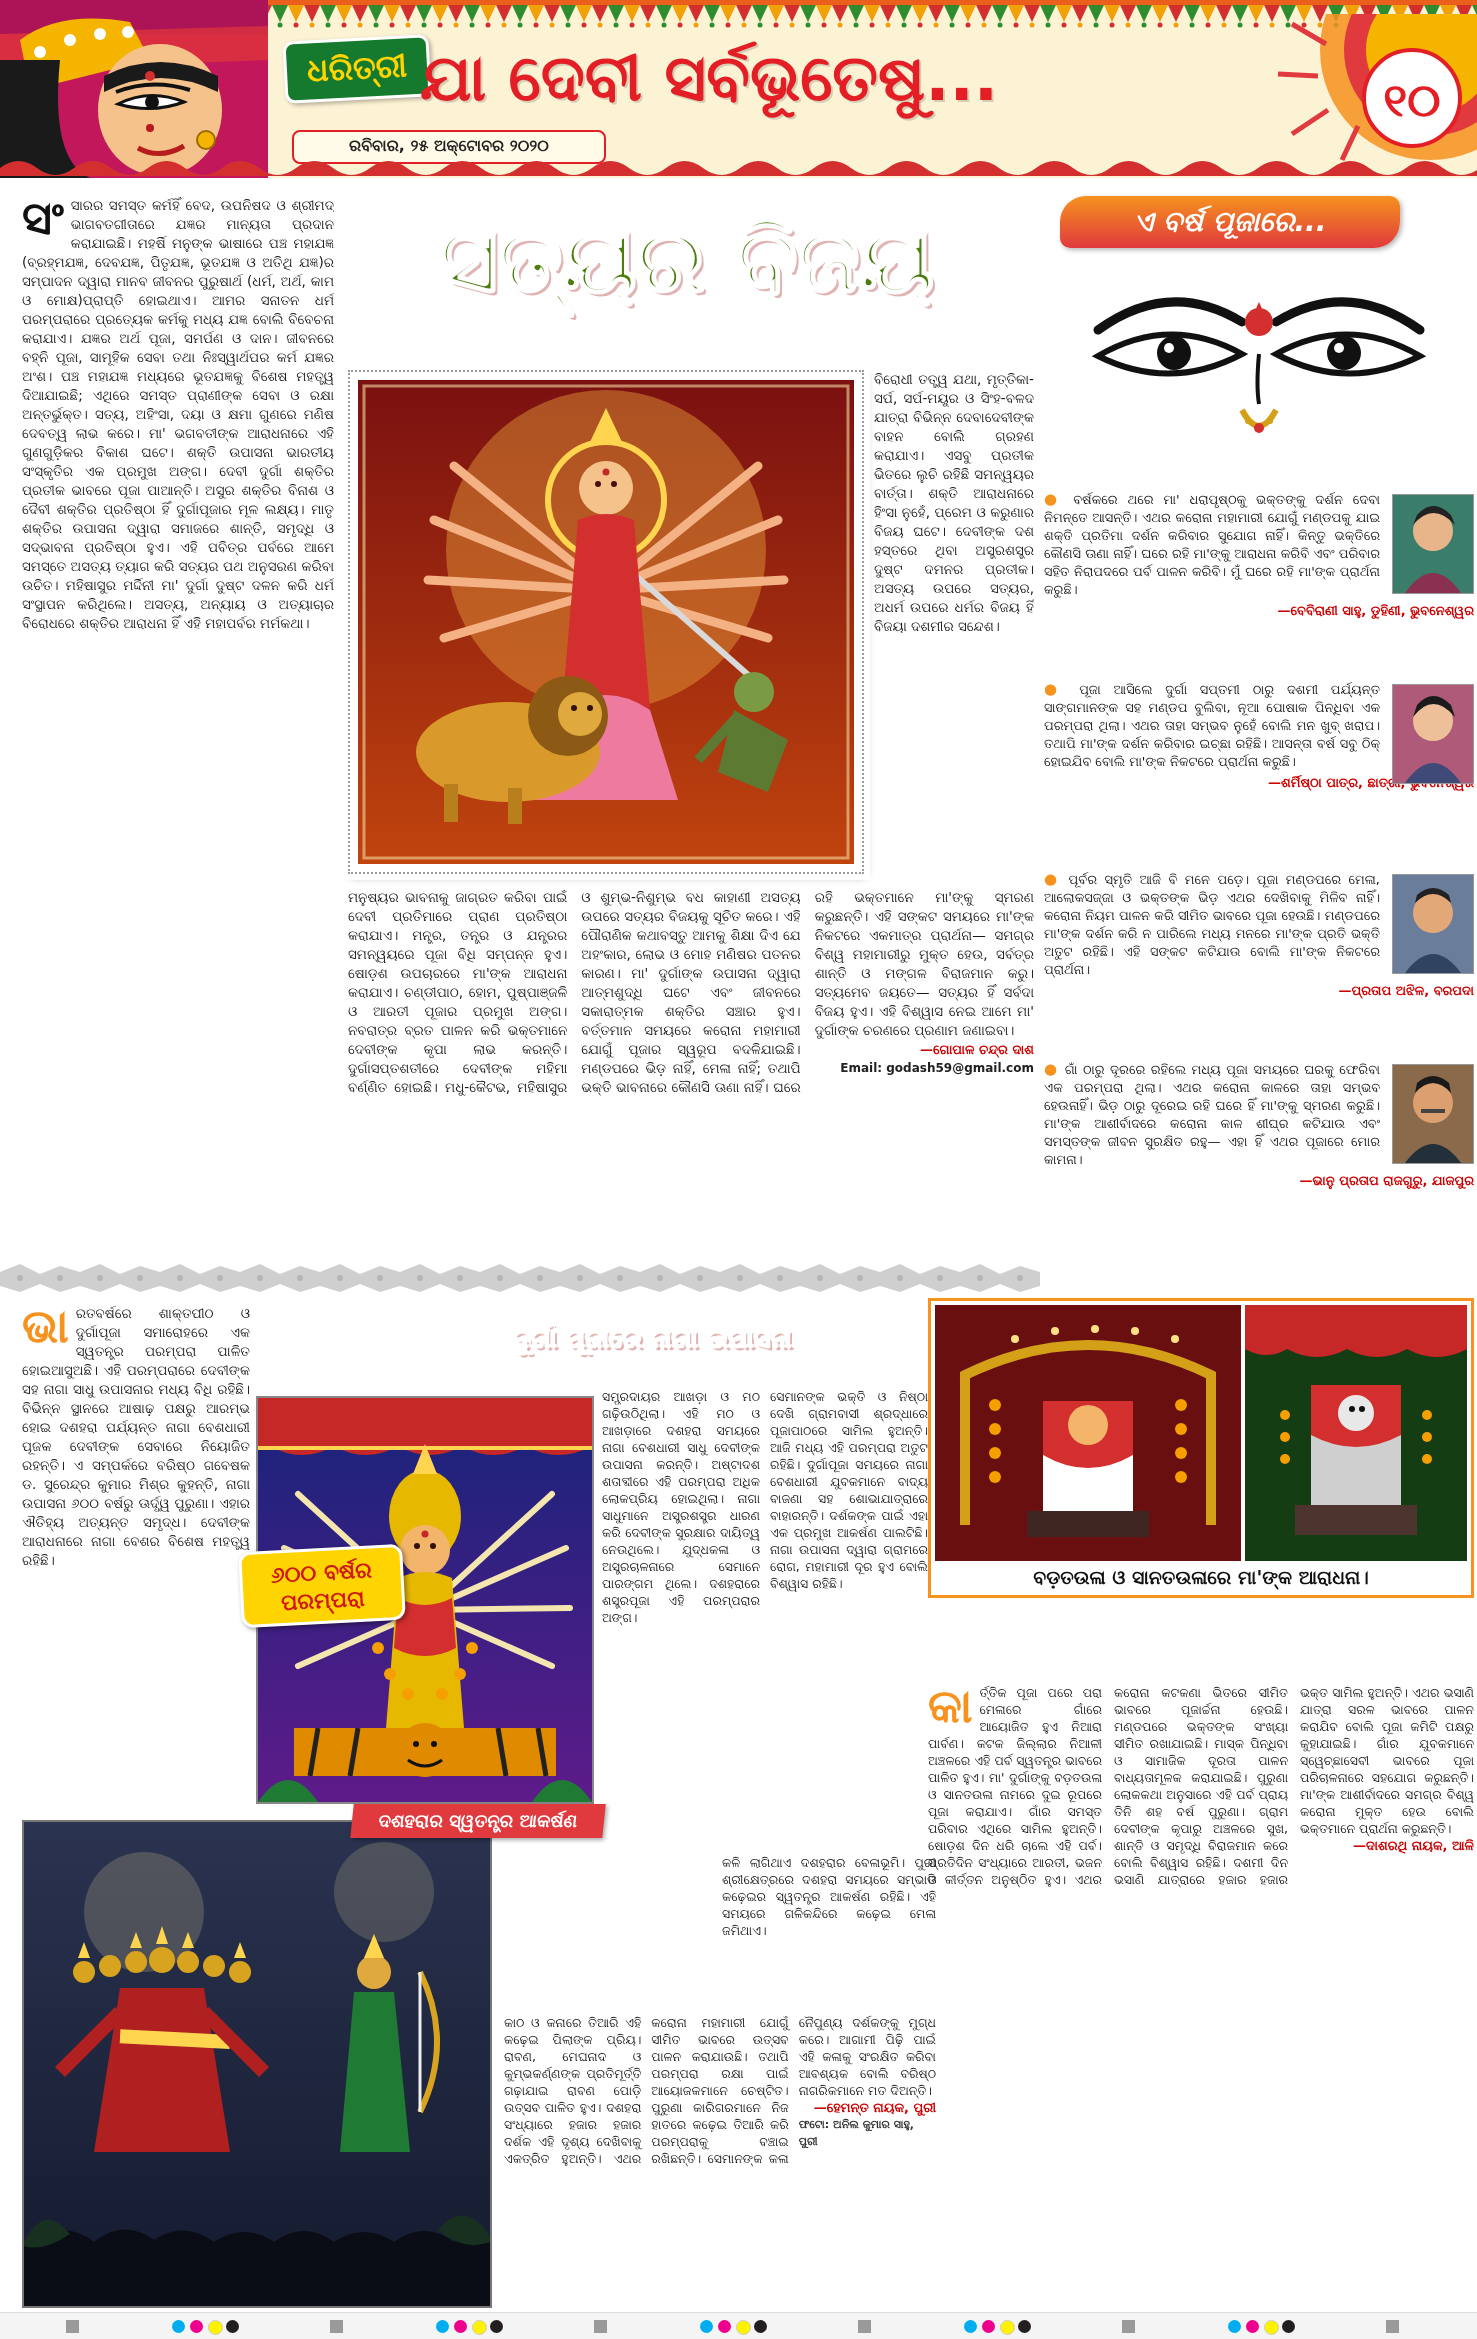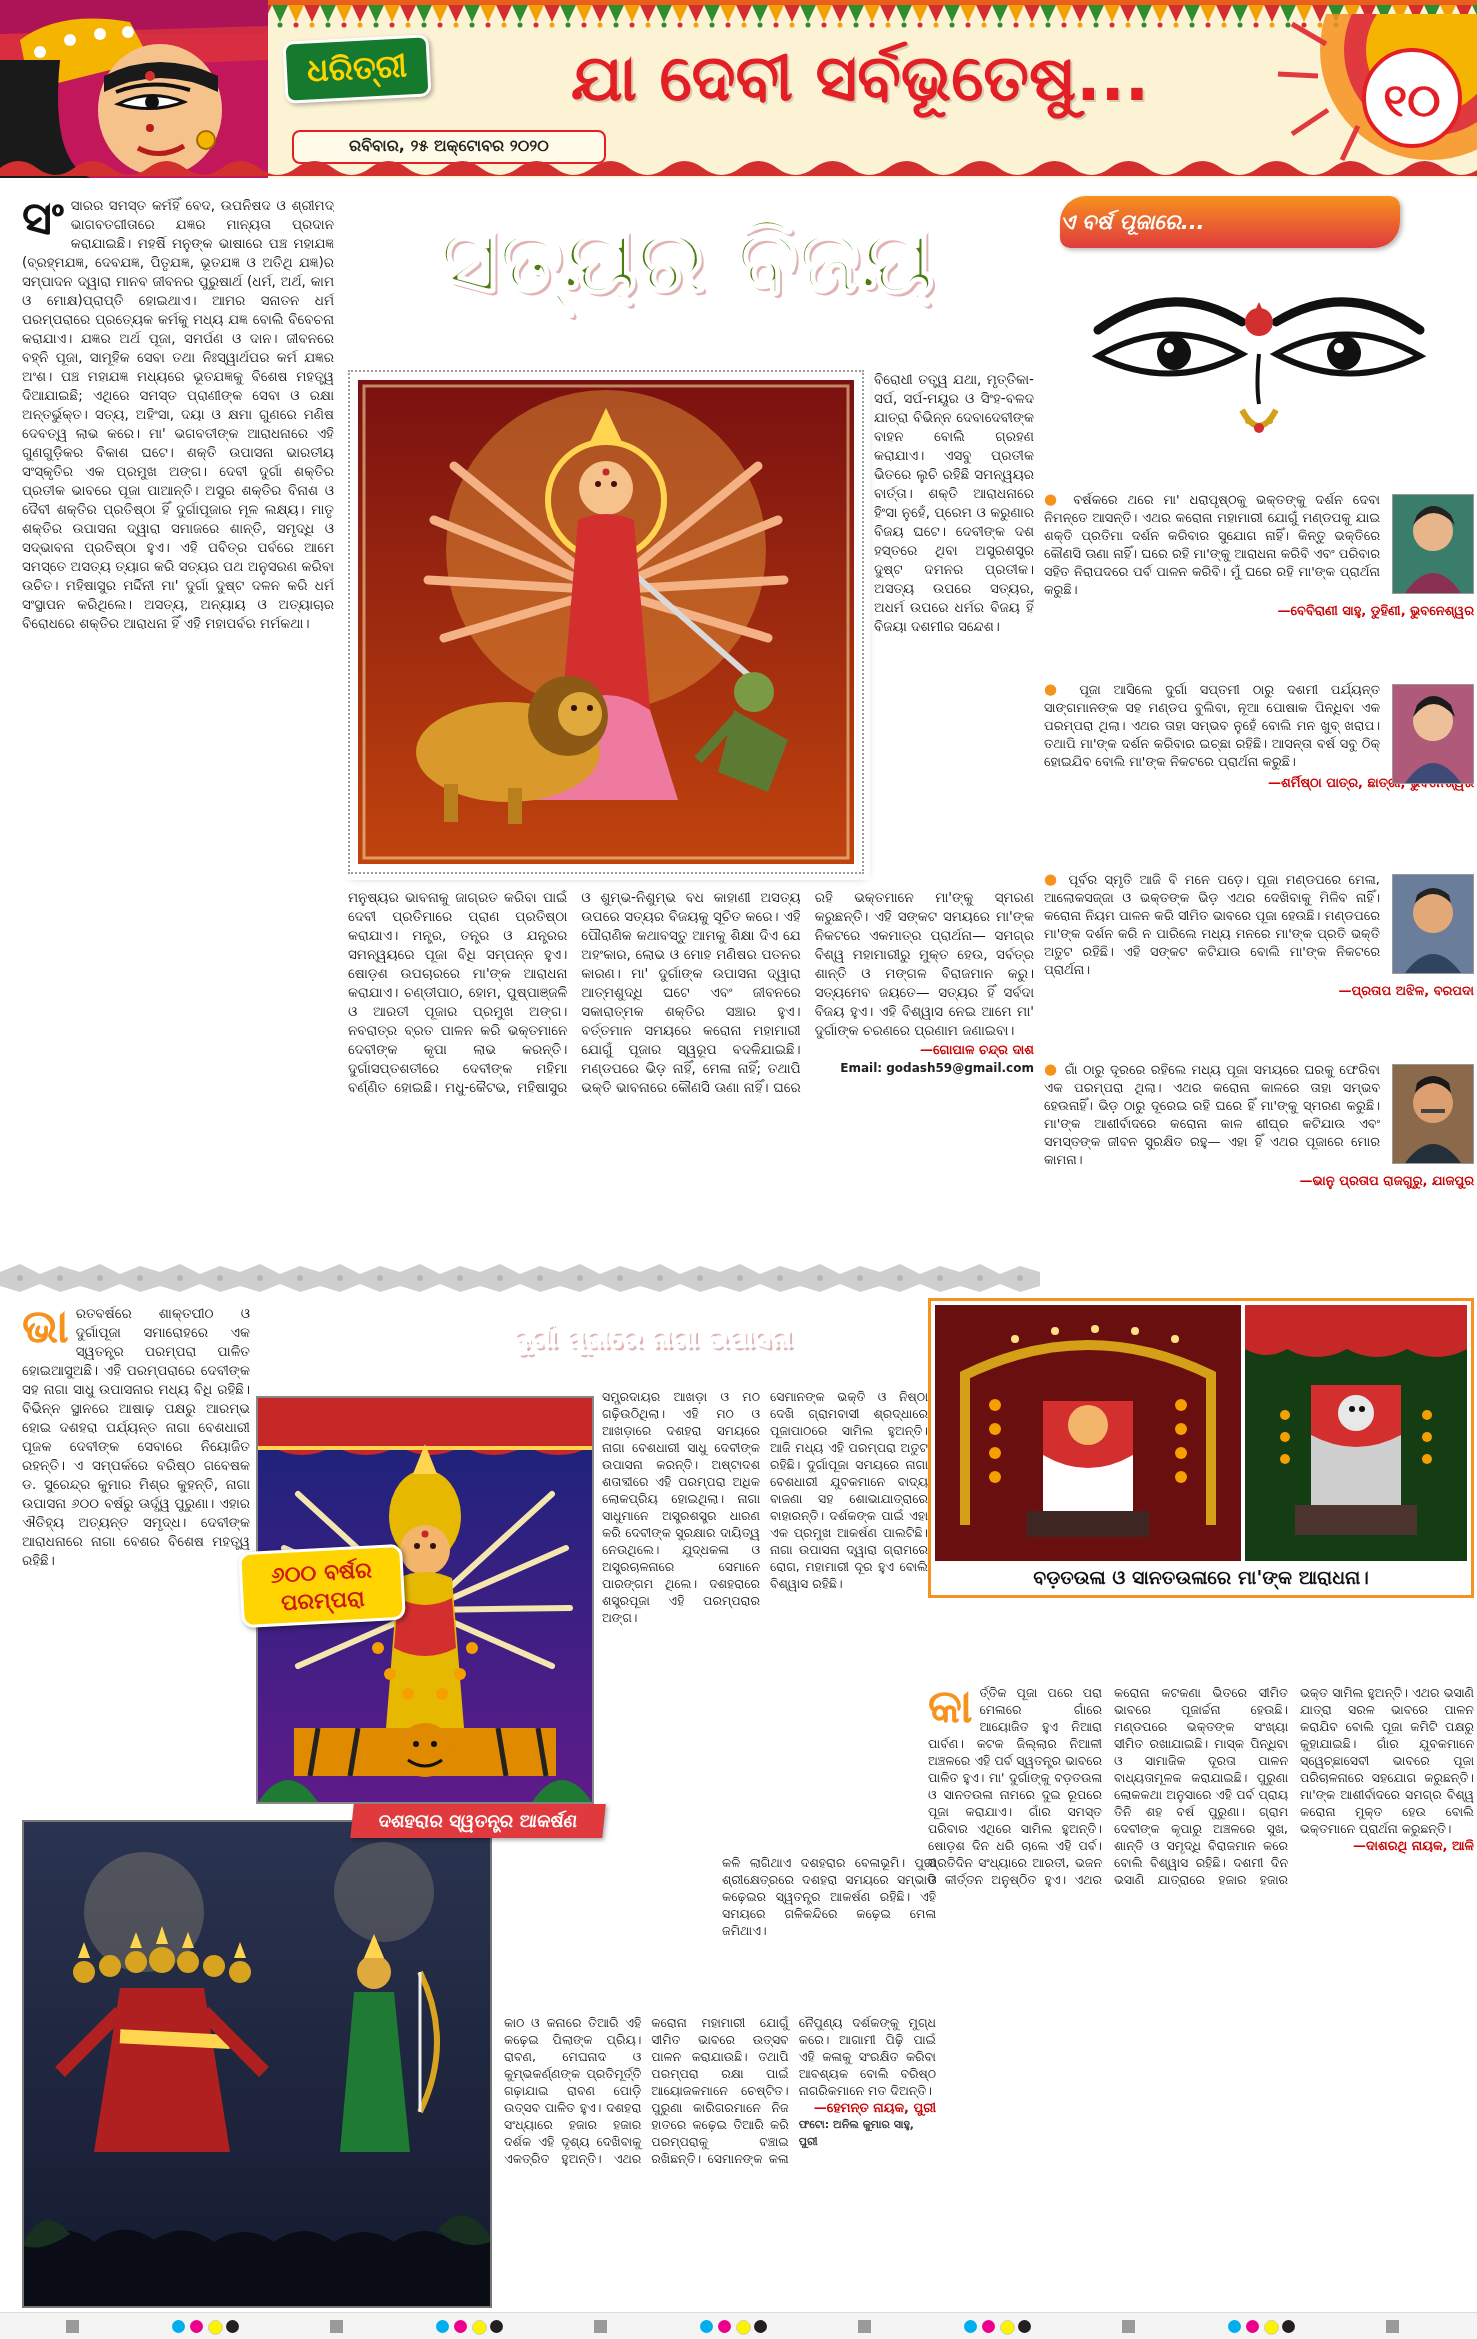--- a/index.html
+++ b/index.html
@@ -10,34 +10,34 @@
   .small-text{font-size:12.5px;line-height:17px;text-align:justify;color:#151515;overflow:hidden;}
   .dropcap{float:left;font-size:46px;line-height:40px;font-weight:bold;margin:2px 7px 0 0;color:#111;}
   .dropcap.orange{color:#f6921e;}
   .green-head{color:#4d7c0f;font-weight:800;-webkit-text-stroke:2px #ffffff;
               text-shadow:3px 3px 0 rgba(170,40,40,.35), -1px -1px 0 #fff;}
   .byline{color:#cc0000;font-weight:bold;text-align:right;font-size:13px;}
   .masthead-band{left:0;top:0;width:1477px;height:178px;background:#fcf2d4;}
   .logo-box{left:284px;top:38px;width:140px;height:56px;background:#157a2e;border:3px solid #fff;
             border-radius:10px;box-shadow:2px 2px 4px rgba(0,0,0,.3);transform:rotate(-3deg);
             color:#ffd400;font-weight:800;font-size:32px;text-align:center;line-height:54px;}
-  .mast-title{left:420px;top:40px;width:880px;text-align:center;color:#e31e24;font-weight:800;
+  .mast-title{left:420px;top:40px;width:880px;text-align:left;color:#e31e24;font-weight:800;
               font-size:64px;line-height:76px;text-shadow:2px 2px 0 rgba(0,0,0,.15);}
   .dateline{left:292px;top:130px;width:310px;height:30px;border:2px solid #e31e24;border-radius:8px;
             background:#fffbe8;font-size:16px;font-weight:bold;color:#222;text-align:center;line-height:28px;}
   .head-main{left:340px;top:204px;width:694px;text-align:center;font-size:90px;line-height:112px;}
   .col-left{left:22px;top:196px;width:312px;height:1058px;}
   .stamp{left:348px;top:370px;width:516px;height:504px;background:#fff;border:2px dotted #9a9a9a;
          box-shadow:0 0 0 6px #fff,2px 3px 8px rgba(0,0,0,.35);padding:8px;box-sizing:border-box;}
   .col-right{left:874px;top:370px;width:160px;height:502px;}
   .cols-bottom{left:348px;top:888px;width:686px;height:366px;column-count:3;column-gap:14px;}
   .opinions{left:1044px;top:196px;width:430px;height:1058px;}
   .ribbon{position:absolute;left:16px;top:0;width:340px;height:52px;background:linear-gradient(180deg,#f6921e,#e03a3e);
-          border-radius:26px 10px 26px 10px;color:#fff;font-style:italic;font-weight:800;font-size:21px;
-          text-align:left;line-height:52px;box-shadow:2px 2px 5px rgba(0,0,0,.3);}
+          border-radius:26px 10px 26px 10px;color:#fff;font-style:italic;font-weight:800;font-size:28px;
+          text-align:center;line-height:52px;box-shadow:2px 2px 5px rgba(0,0,0,.3);}
   .op-item{position:relative;width:430px;min-height:176px;margin-bottom:14px;}
   .op-text{width:336px;font-size:13px;line-height:18px;text-align:justify;overflow:hidden;max-height:150px;margin-top:12px;}
   .op-photo{position:absolute;right:0;top:4px;width:80px;height:98px;border:1px solid #999;}
   .op-byline{width:430px;color:#cc0000;font-weight:bold;font-size:13px;text-align:right;margin-top:4px;}
   .bullet{color:#f6921e;font-size:15px;}
   .naga-head{left:352px;top:1312px;width:600px;text-align:center;font-size:26px;line-height:52px;}
   .naga-col-left{left:22px;top:1304px;width:228px;height:512px;}
   .naga-photo{left:256px;top:1396px;width:334px;height:404px;border:2px solid #888;}
   .naga-badge{left:240px;top:1548px;width:164px;height:76px;background:#ffd400;border:3px solid #fff;
               border-radius:12px;transform:rotate(-3deg);box-shadow:2px 2px 5px rgba(0,0,0,.4);

